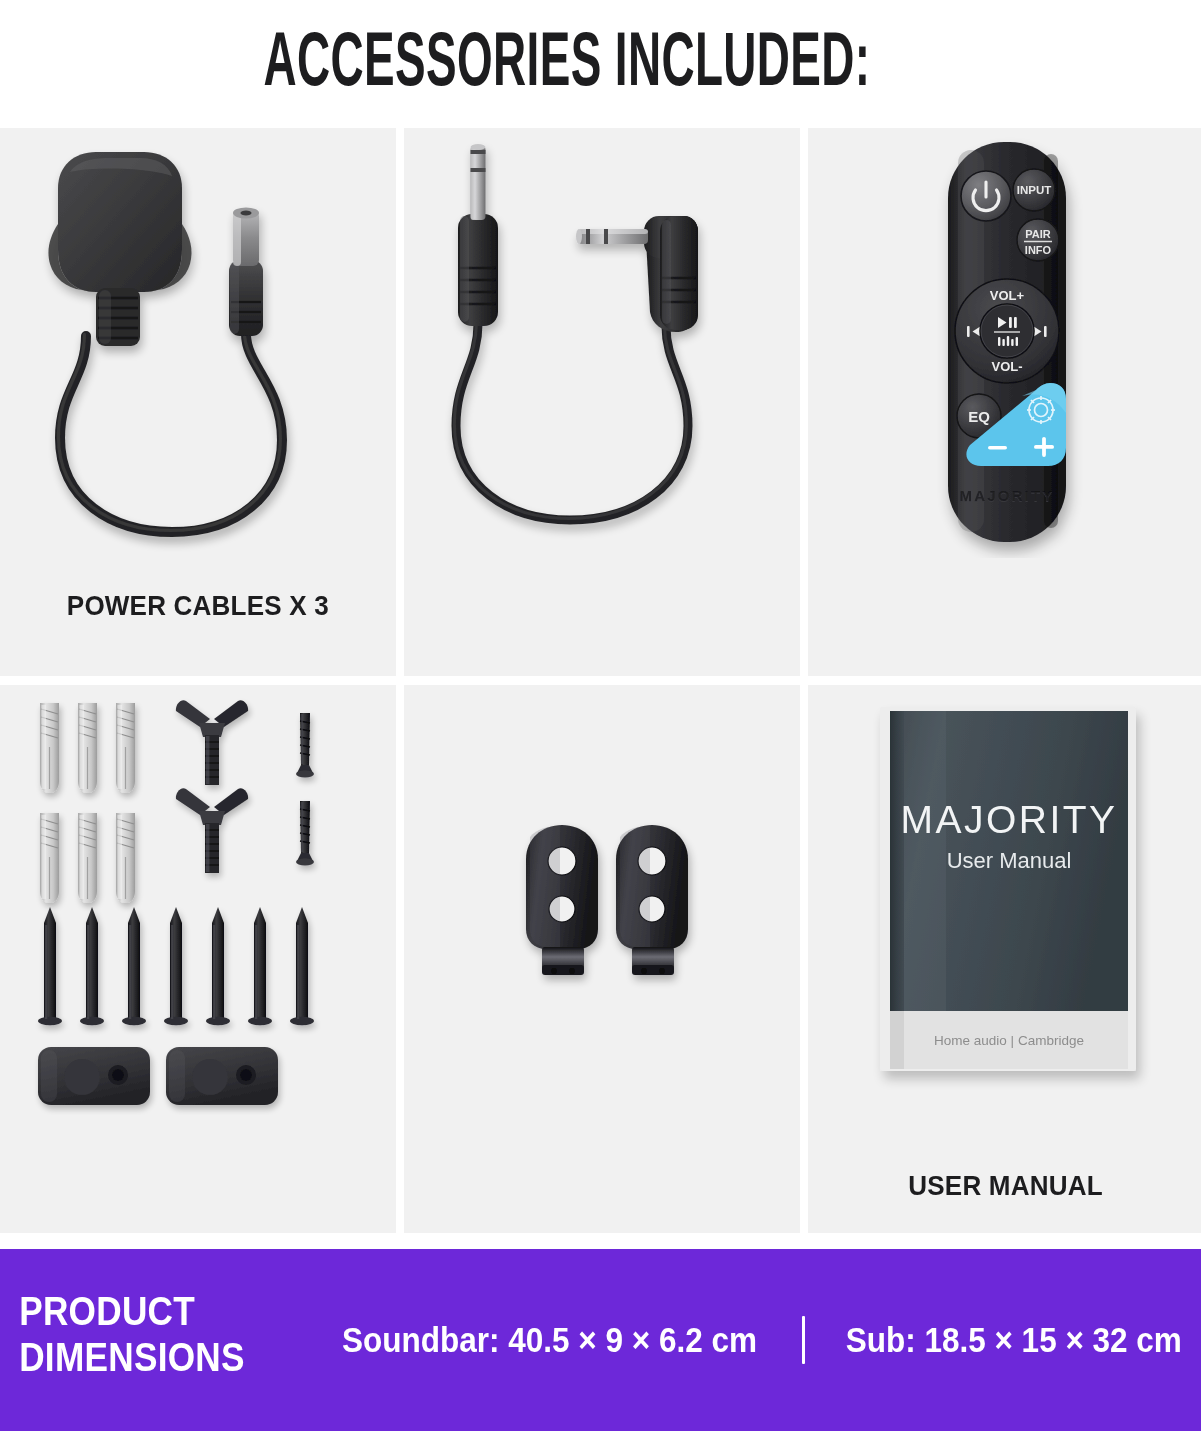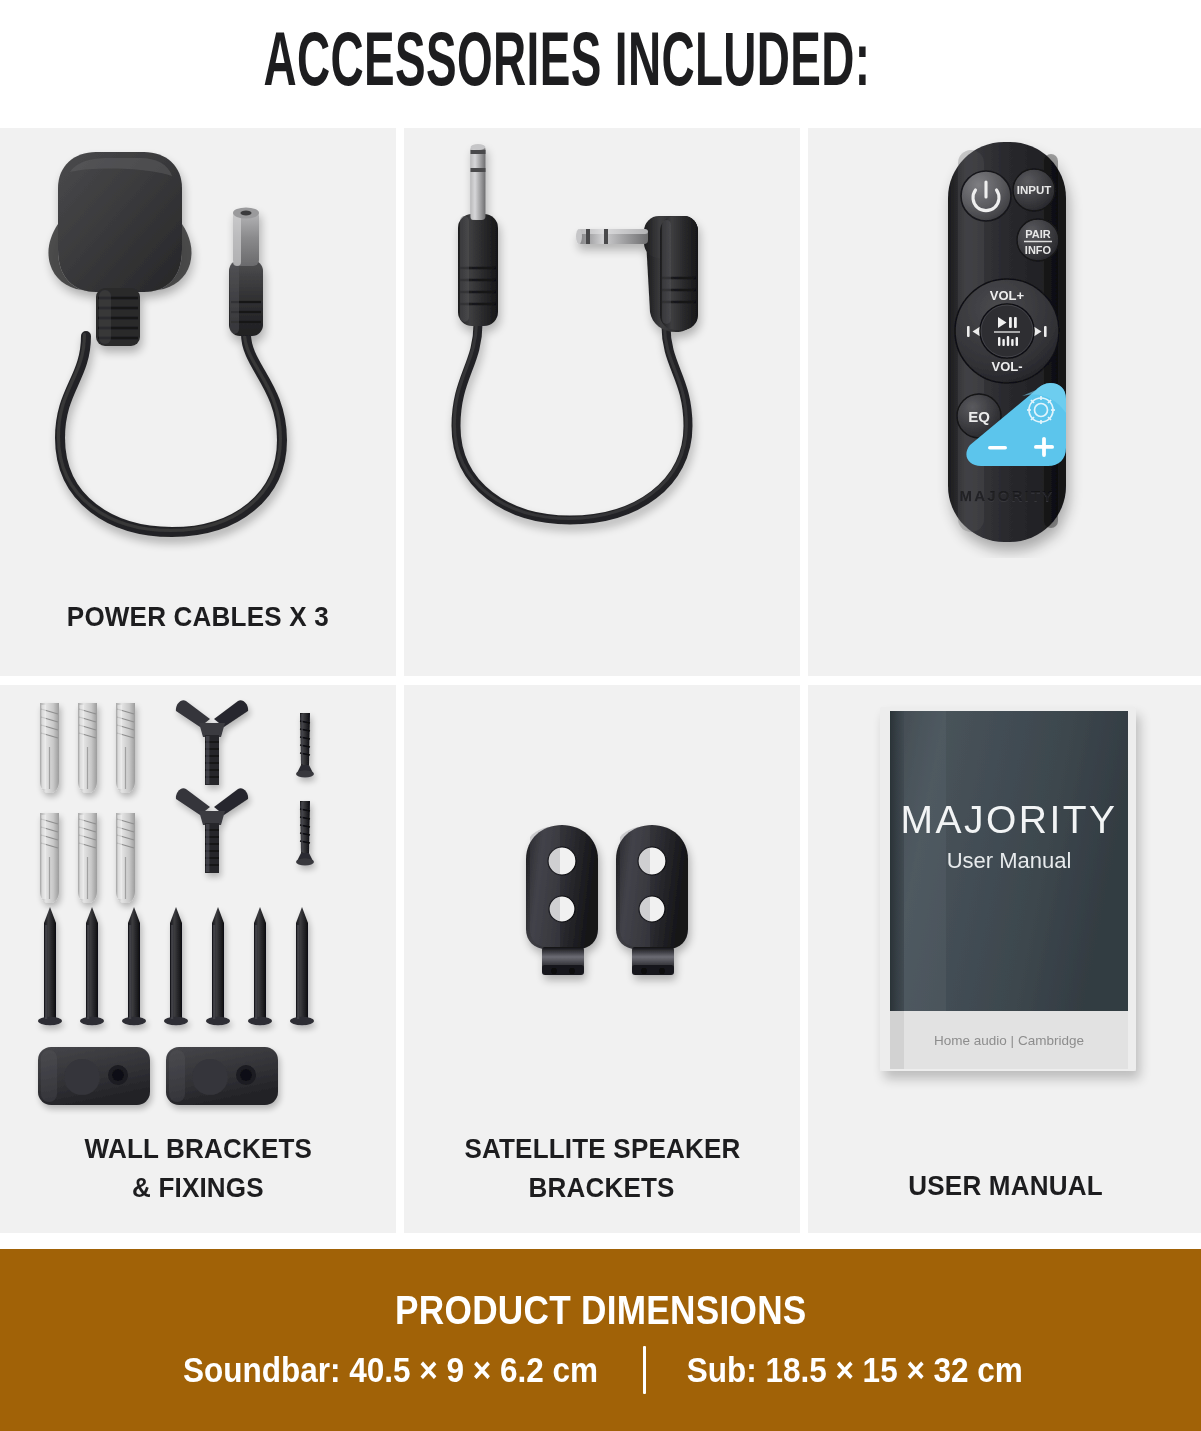--- a/index.html
+++ b/index.html
@@ -72,35 +72,35 @@
     color: #1d1d1f;
     font-weight: 700;
     font-size: 28px;
     line-height: 39px;
     letter-spacing: 0.2px;
   }
   .cell-label span {
     display: inline-block;
     transform: scaleX(0.93);
   }
-  .cell-r1c1 .cell-label { bottom: 40px; }
+  .cell-r1c1 .cell-label { bottom: 51px; }
   .cell-r1c3 .cell-label { bottom: 26px; }
   .cell-r2c3 .cell-label { bottom: 28px; }
 
   
   .dims-bar {
     position: absolute;
     left: 0;
     top: 1249px;
     width: 1201px;
     height: 182px;
-    background: #a16207;
+    background: #6d28d9;
     color: #ffffff;
     display: flex;
-    flex-direction: column;
+    flex-direction: row;
     align-items: center;
     justify-content: center;
   }
   .dims-title {
     font-weight: 700;
     font-size: 40px;
     line-height: 46px;
     letter-spacing: 0.3px;
     margin-bottom: 13px;
   }
@@ -645,24 +645,20 @@
             <rect x="0" y="0" width="112" height="58" rx="13" fill="url(#plateG)"></rect>
             <circle cx="44" cy="30" r="18" fill="#3c3c42"></circle>
             <circle cx="44" cy="30" r="18" fill="#000" opacity="0.12"></circle>
             <circle cx="80" cy="28" r="10" fill="#1b1b20"></circle>
             <circle cx="80" cy="28" r="6" fill="#101014"></circle>
             <rect x="3" y="3" width="16" height="52" rx="8" fill="#5a5a62" opacity="0.25"></rect>
           </g>
         </g>
       </svg>
     </div>
-    <div class="cell-label">
-      <span>WALL BRACKETS</span><br>
-      <span>&amp; FIXINGS</span>
-    </div>
   </div>
 
   <div class="cell cell-r2c2">
     <div class="art">
       <svg class="art-svg" viewBox="0 0 396 430" preserveAspectRatio="xMidYMid meet">
         <defs>
           <linearGradient id="brkG" x1="0" y1="0" x2="1" y2="0.2">
             <stop offset="0%" stop-color="#1b1b1e"></stop>
             <stop offset="25%" stop-color="#3e3e44"></stop>
             <stop offset="62%" stop-color="#2c2c31"></stop>
@@ -714,24 +710,20 @@
             <circle cx="36" cy="84" r="13" fill="none" stroke="#0c0c0f" stroke-width="1.2"></circle>
             <path d="M 4 12 C 10 4 22 1 34 1 L 34 122 L 20 122 C 10 122 4 114 4 104 Z" fill="#55555e" opacity="0.22"></path>
             <rect x="16" y="122" width="42" height="22" rx="3" fill="url(#brkFoot)"></rect>
             <rect x="16" y="140" width="42" height="10" rx="3" fill="#17171b"></rect>
             <circle cx="28" cy="146" r="3" fill="#0b0b0e"></circle>
             <circle cx="46" cy="146" r="3" fill="#0b0b0e"></circle>
           </g>
         </g>
       </svg>
     </div>
-    <div class="cell-label">
-      <span>SATELLITE SPEAKER</span><br>
-      <span>BRACKETS</span>
-    </div>
   </div>
 
   <div class="cell cell-r2c3">
     <div class="art">
       <svg class="art-svg" viewBox="0 0 396 430" preserveAspectRatio="xMidYMid meet">
         <defs>
           <linearGradient id="coverG" x1="0" y1="0" x2="1" y2="0.25">
             <stop offset="0%" stop-color="#39434a"></stop>
             <stop offset="22%" stop-color="#48535a"></stop>
             <stop offset="70%" stop-color="#3d474e"></stop>

